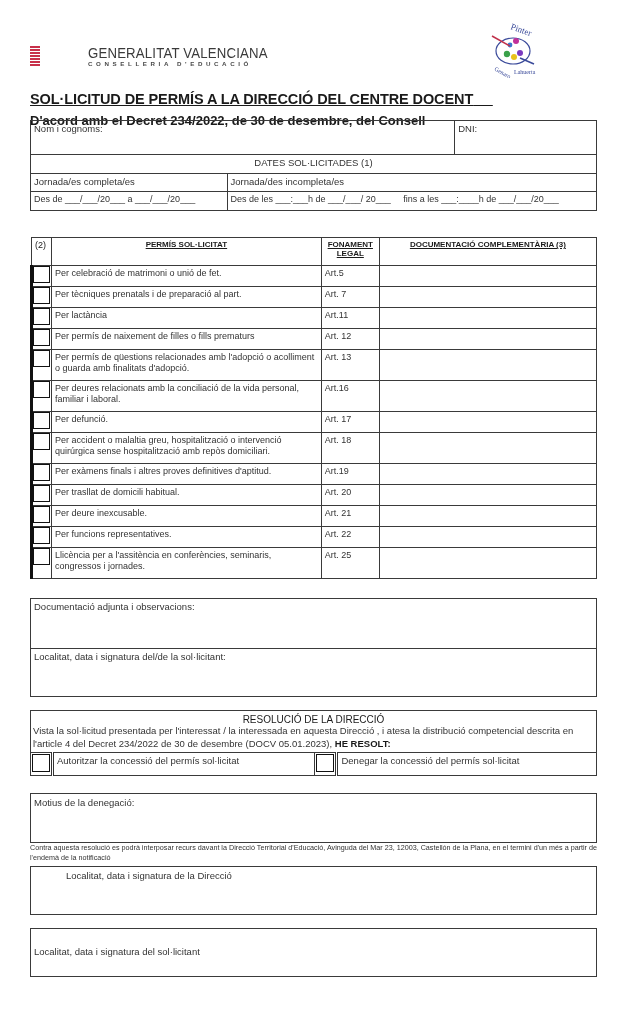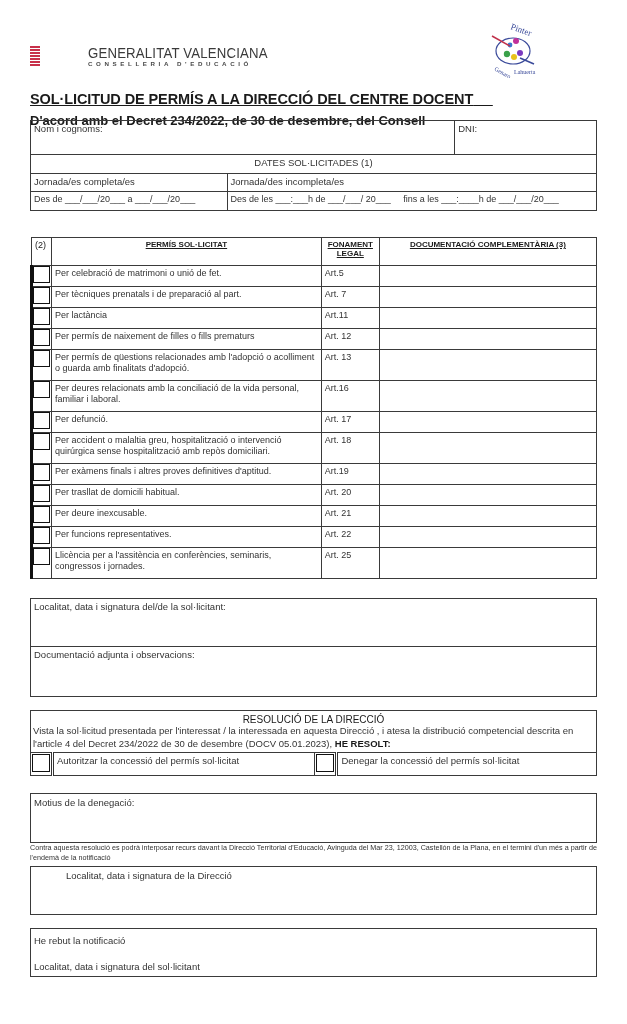--- a/index.html
+++ b/index.html
@@ -232,25 +232,25 @@
         </td>
     <td>Llicència per a l'assitència en conferències, seminaris, congressos i jornades.</td>
     <td>Art. 25</td>
     <td></td>
   </tr>
 </tbody>
   </table>
 
 <table id="t-obs">
   <tbody>
-      <tr style="height:48px">
+      <tr style="height:50px">
+    <td><span>Documentació adjunta i observacions:</span></td>
+  </tr>
+  <tr style="height:48px">
     <td><span>Localitat, data i signatura del/de la sol·licitant:</span></td>
-  </tr>
-  <tr style="height:50px">
-    <td><span>Documentació adjunta i observacions:</span></td>
   </tr>
 </tbody>
   </table>
 
 <table id="t-res">
   <colgroup>
       <col style="width:20px">
       <col style="width:265px">
       <col style="width:20px">
       <col style="width:262px">
@@ -275,15 +275,14 @@
   <span>Motius de la denegació:</span>
 </div>
 
 <div class="footnote">Contra aquesta resolució es podrà interposar recurs davant la Direcció Territorial d'Educació, Avinguda del Mar 23, 12003, Castellón de la Plana, en el termini d'un més a partir de l'endemà de la notificació</div>
 
 <div class="box-generic" style="left:30px; top:866px; width:567px; height:49px;padding-left:35px;">
   <span>Localitat, data i signatura de la Direcció</span>
 </div>
 
 <div class="box-generic" style="left:30px; top:928px; width:567px; height:49px; line-height:12px;">
-  <div style="margin-top:3px;">He rebut la notificació</div>
   <div style="margin-top:14px;">Localitat, data i signatura del sol·licitant</div>
 </div>
 
 </body></html>

